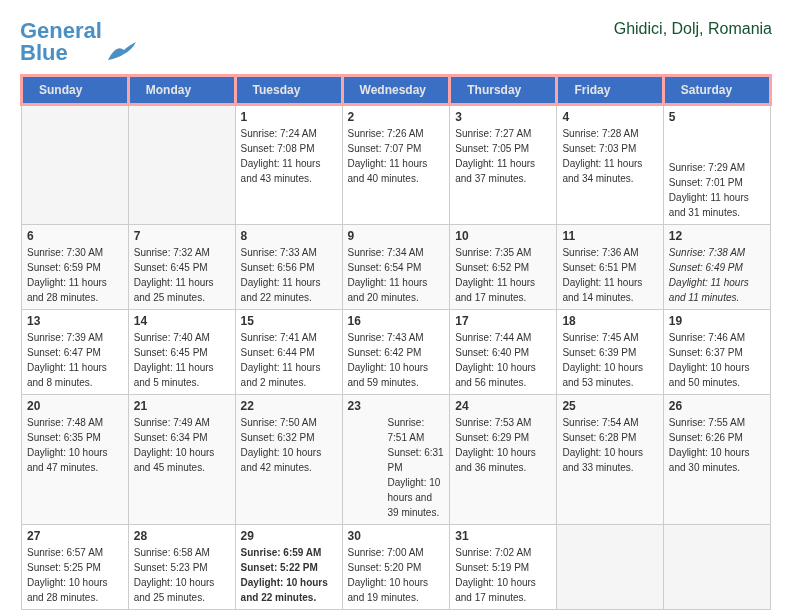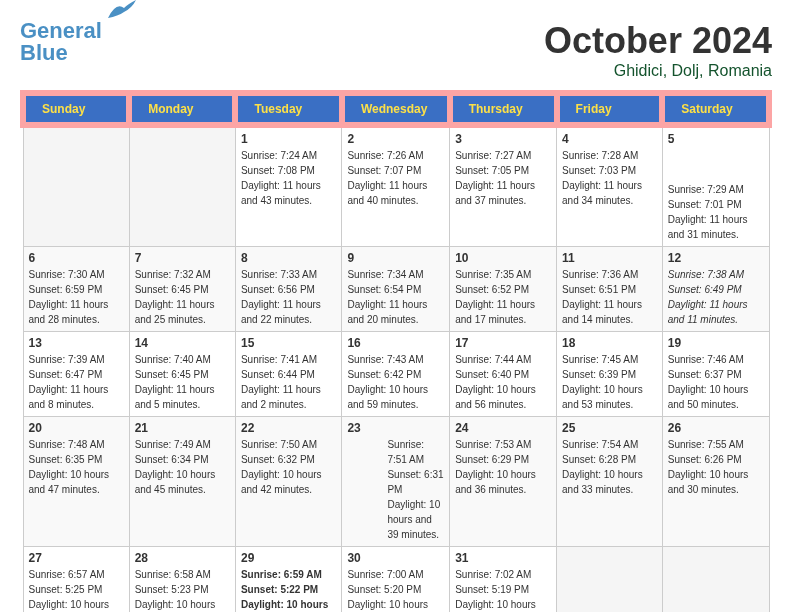--- a/index.html
+++ b/index.html
@@ -42,26 +42,26 @@
       font-size: 16px;
       color: #14532d;
     }
     .calendar {
       width: 100%;
       border-collapse: collapse;
       font-size: 10.5px;
     }
     .calendar th {
       background: #3a6fc4;
-      color: #fde047;
+      color: #e5e5e5;
       text-align: left;
       padding: 6px 16px;
       font-size: 12px;
       font-weight: bold;
-      border: 6px solid #fca5a5;
+      border: 3px solid #fca5a5;
     }
     .calendar td {
       border: 1px solid #ccc;
       vertical-align: top;
       padding: 4px 5px;
       width: 108px;
       min-height: 80px;
       background: #fff;
     }
     .calendar td.empty {
@@ -81,32 +81,31 @@
     }
     .row-alt td {
       background: #f9f9f9;
     }
   </style>
 </head>
 <body>
 
 <div class="header-area">
   <div class="logo">
-    <div style="display:flex; align-items:flex-start;">
+    <div style="display:flex; align-items:flex-end;">
       <span class="logo-text">
         <span>General</span><br>
         <span style="color:#4a90c4;">Blue</span>
       </span>
       <svg width="32" height="22" viewBox="0 0 32 22" style="margin-left:2px; margin-top:-20px;">
         <path d="M4,18 Q12,2 20,8 Q24,4 32,0 Q28,8 20,12 Q14,16 4,18Z" fill="#4a90c4"></path>
       </svg>
     </div>
   </div>
   <div class="title-area">
-    <div class="month-title">October 2024</div>
     <div class="subtitle">Ghidici, Dolj, Romania</div>
   </div>
 </div>
 
 <table class="calendar">
   <thead>
     <tr>
     <th>Sunday</th>
         <th>Monday</th>
         <th>Tuesday</th>

